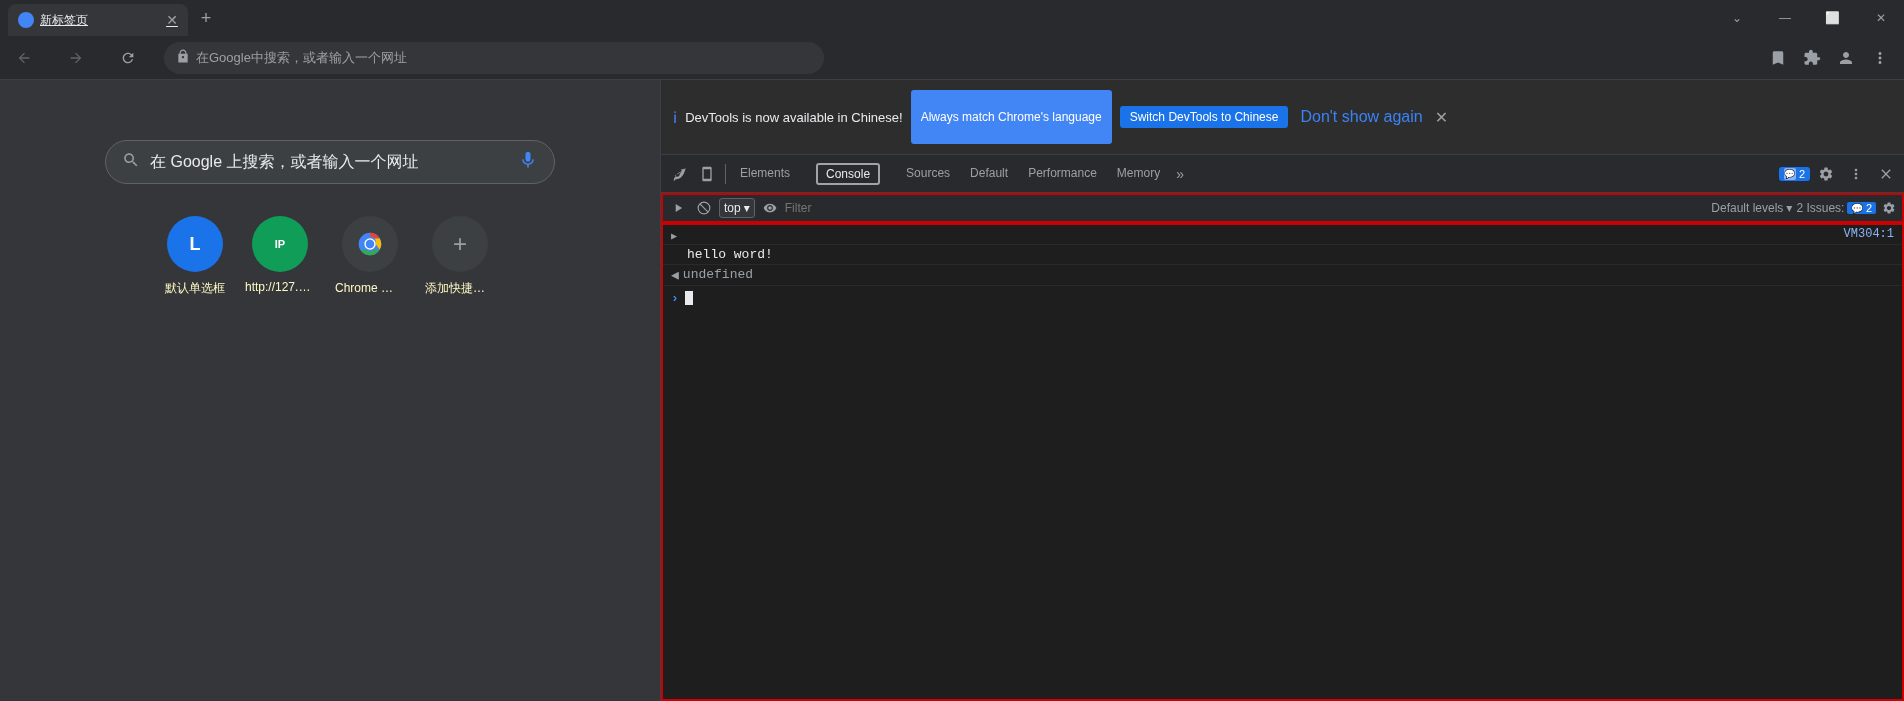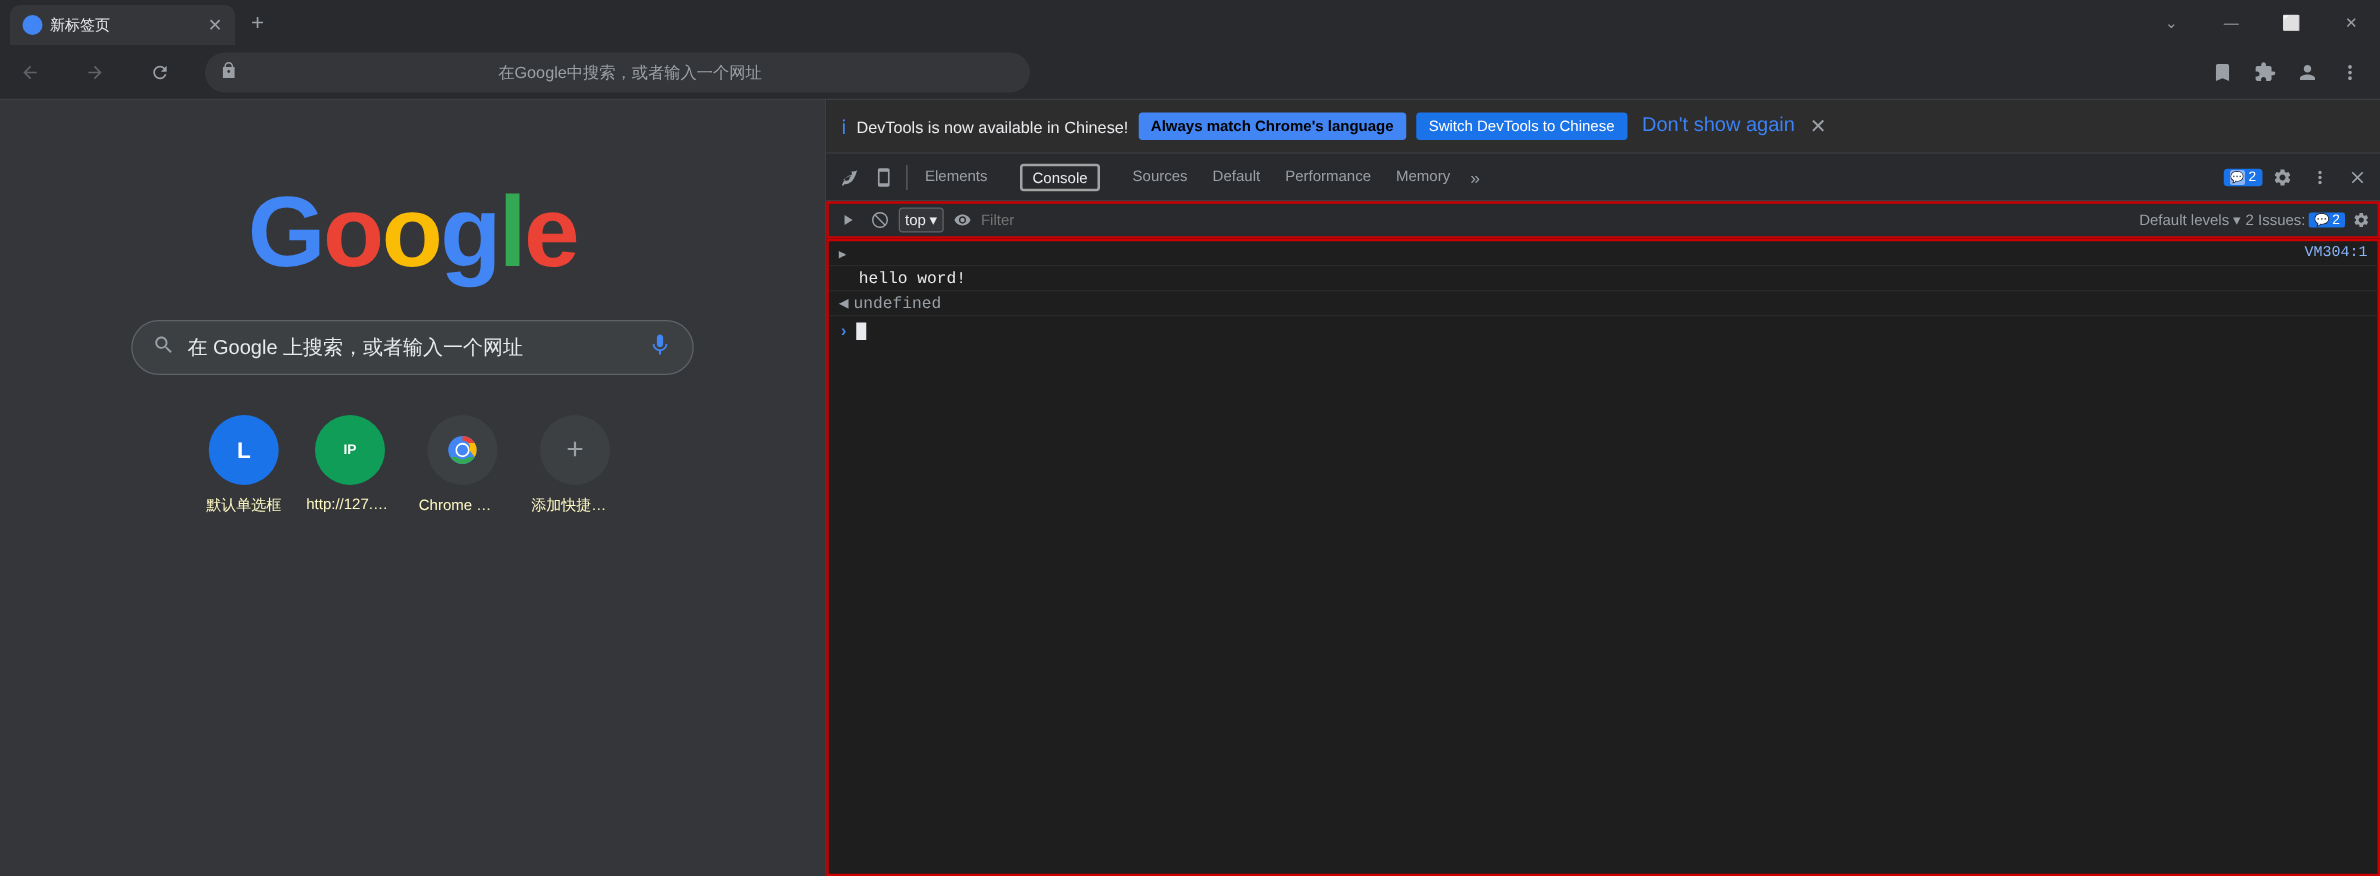--- a/index.html
+++ b/index.html
@@ -33,20 +33,21 @@
       border-radius: 8px 8px 0 0;
       display: flex;
       align-items: center;
       padding: 0 8px 0 10px;
       min-width: 180px;
       max-width: 220px;
       position: relative;
       color: #e8eaed;
       font-size: 12px;
       gap: 6px;
+      text-decoration: underline;
     }
     .tab-favicon {
       width: 16px;
       height: 16px;
       background: #4285f4;
       border-radius: 50%;
       flex-shrink: 0;
       display: flex;
       align-items: center;
       justify-content: center;
@@ -106,21 +107,20 @@
 
     
     .address-bar {
       height: 44px;
       background: #292a2d;
       display: flex;
       align-items: center;
       padding: 0 8px;
       gap: 20px;
       border-bottom: 1px solid #3c4043;
-      text-align: center;
     }
     .nav-btn {
       width: 32px;
       height: 32px;
       border-radius: 50%;
       display: flex;
       align-items: center;
       justify-content: center;
       color: #9aa0a6;
       font-size: 16px;
@@ -279,28 +279,27 @@
       color: #4285f4;
       font-size: 16px;
       flex-shrink: 0;
     }
     .notif-text {
       color: #e8eaed;
       font-size: 13px;
     }
     .notif-btn-primary {
       background: #4285f4;
-      color: #000000;
+      color: #ffffff;
       border: none;
       border-radius: 3px;
-      padding: 4px 10px;
+      padding: 20px 10px;
       font-size: 12px;
       cursor: pointer;
       white-space: nowrap;
-      font-weight: bold;
     }
     .notif-btn-secondary {
       background: #1a73e8;
       color: white;
       border: none;
       border-radius: 3px;
       padding: 4px 10px;
       font-size: 12px;
       cursor: pointer;
       white-space: nowrap;
@@ -638,23 +637,20 @@
       <svg width="18" height="18" viewBox="0 0 24 24" fill="#9aa0a6">
           <path d="M12 8c1.1 0 2-.9 2-2s-.9-2-2-2-2 .9-2 2 .9 2 2 2zm0 2c-1.1 0-2 .9-2 2s.9 2 2 2 2-.9 2-2-.9-2-2-2zm0 6c-1.1 0-2 .9-2 2s.9 2 2 2 2-.9 2-2-.9-2-2-2z"></path>
         </svg>
     </div>
   </div>
 </div>
 
 <div class="main">
 
   <div class="browser-page">
-    <div class="google-logo">
-      <span class="g-blue">G</span><span class="g-red">o</span><span class="g-yellow">o</span><span class="g-blue">g</span><span class="g-green">l</span><span class="g-red">e</span>
-    </div>
     <div class="search-bar">
       <span class="search-icon-inner">
         <svg width="18" height="18" viewBox="0 0 24 24" fill="#9aa0a6">
             <path d="M15.5 14h-.79l-.28-.27C15.41 12.59 16 11.11 16 9.5 16 5.91 13.09 3 9.5 3S3 5.91 3 9.5 5.91 16 9.5 16c1.61 0 3.09-.59 4.23-1.57l.27.28v.79l5 4.99L20.49 19l-4.99-5zm-6 0C7.01 14 5 11.99 5 9.5S7.01 5 9.5 5 14 7.01 14 9.5 11.99 14 9.5 14z"></path>
           </svg>
       </span>
       <span class="search-text">在 Google 上搜索，或者输入一个网址</span>
       <span class="mic-icon">
         <svg width="20" height="20" viewBox="0 0 24 24" fill="#4285f4">
             <path d="M12 14c1.66 0 2.99-1.34 2.99-3L15 5c0-1.66-1.34-3-3-3S9 3.34 9 5v6c0 1.66 1.34 3 3 3zm5.3-3c0 3-2.54 5.1-5.3 5.1S6.7 14 6.7 11H5c0 3.41 2.72 6.23 6 6.72V21h2v-3.28c3.28-.48 6-3.3 6-6.72h-1.7z"></path>

